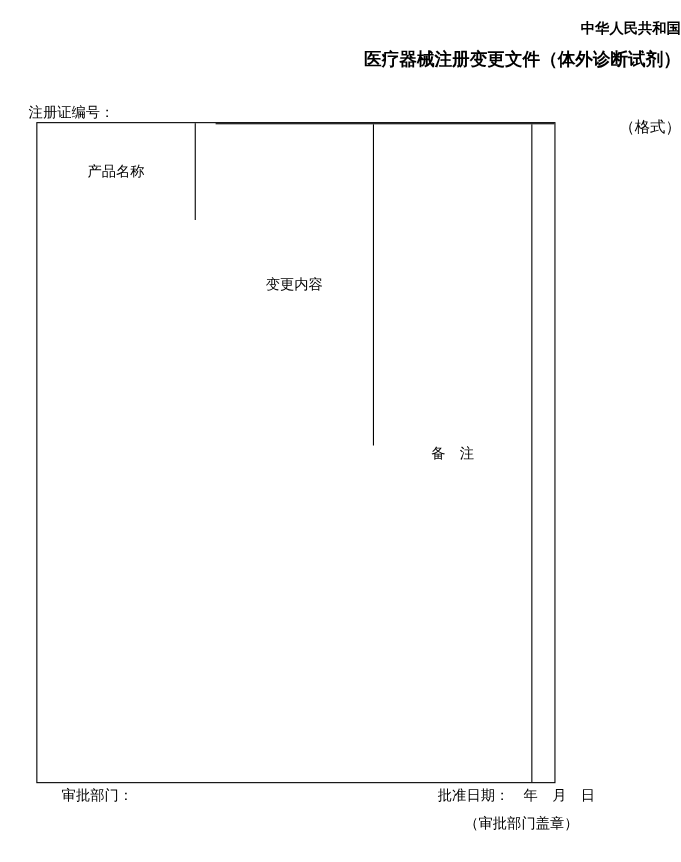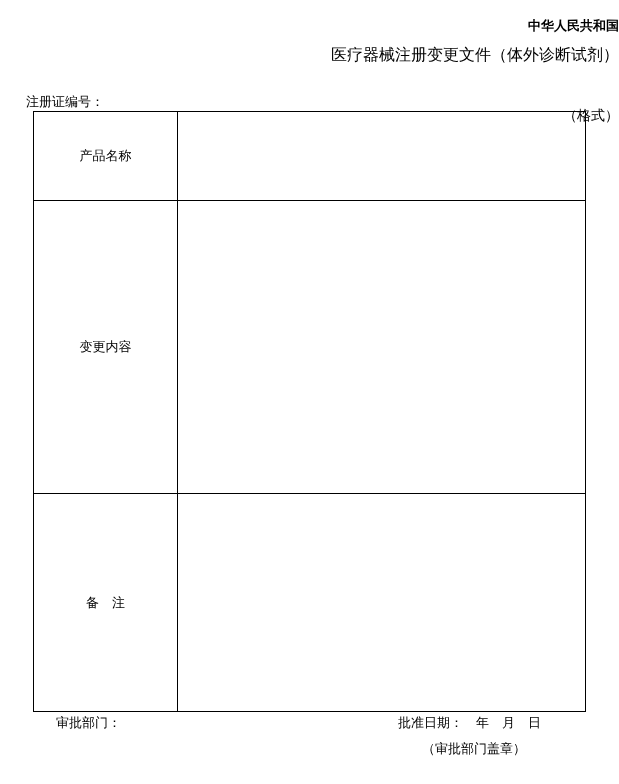--- a/index.html
+++ b/index.html
@@ -9,33 +9,33 @@
   .page {
     position: relative;
     width: 619px;
     height: 784px;
     background: #ffffff;
     overflow: hidden;
   }
 
   .title { position: absolute; left: 0; width: 619px; text-align: right; white-space: pre; }
   .title-1 { top: 18px; font-size: 13px; font-weight: bold; line-height: 15px; }
-  .title-2 { top: 46px; font-size: 16px; font-weight: normal; line-height: 18px; }
+  .title-2 { top: 46px; font-size: 16px; font-weight: bold; line-height: 18px; }
   .title-3 { top: 75px; font-size: 14px; font-weight: normal; line-height: 16px; margin-top: 32px; }
 
   .reg-label {
     position: absolute; left: 26px; top: 94px;
     font-size: 13px; line-height: 16px; white-space: pre;
   }
 
   .doc-table {
     position: absolute; left: 33px; top: 111px;
-    width: 553px; height: 601px;
+    width: 472px; height: 601px;
     border: 1px solid #000000;
-    display: flex; flex-direction: column;
+    display: flex; flex-direction: row;
   }
   .t-row { display: flex; flex-direction: row; }
   .t-row + .t-row { border-top: 1px solid #000000; }
   .t-row-1 { height: 88px; }
   .t-row-2 { height: 293px; }
   .t-row-3 { flex: 1; }
 
   .cell-label {
     width: 144px; flex: 0 0 144px;
     border-right: 1px solid #000000;

